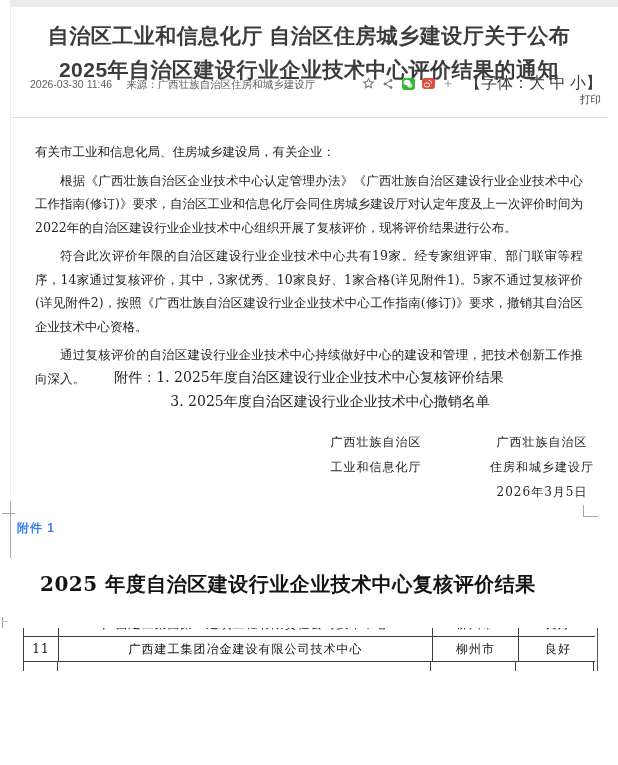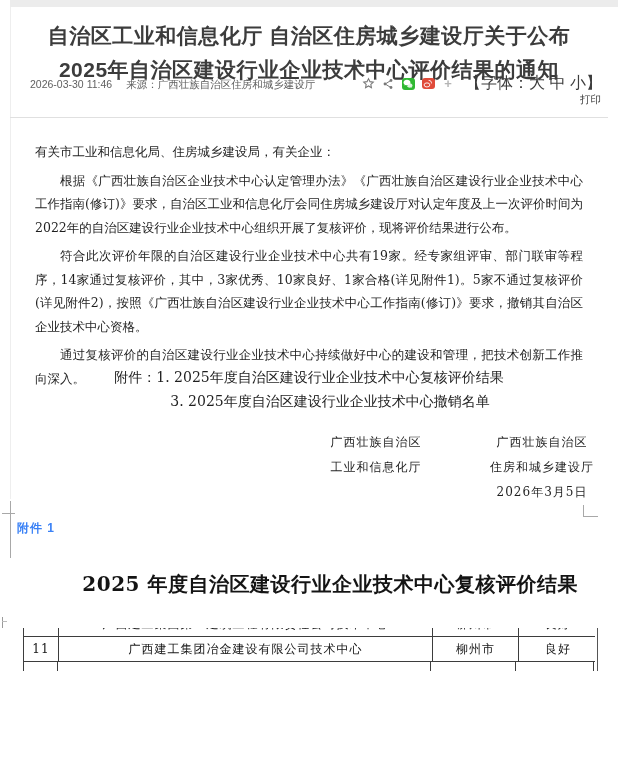--- a/index.html
+++ b/index.html
@@ -45,21 +45,21 @@
   .mk{position:absolute;background:#a8a8a8;}
   .mk-hl{left:2px;top:513px;width:13px;height:1px;}
   .mk-vl{left:10px;top:501px;width:1px;height:57px;}
   .mk-vr{left:583px;top:505px;width:1px;height:12px;}
   .mk-hr{left:583px;top:516px;width:15px;height:1px;}
   .mk-s1{left:2px;top:617px;width:1px;height:11px;background:#9a9a9a;}
   .mk-s2{left:2px;top:621px;width:5px;height:1px;background:#bbbbbb;}
 
   .attach-label{position:absolute;top:520px;left:17px;font-size:12px;font-weight:bold;color:#3b82f6;
                 font-family:"Liberation Sans",sans-serif;letter-spacing:1px;}
-  .attach-title{position:absolute;top:571px;left:40px;width:538px;margin:0;text-align:right;
+  .attach-title{position:absolute;top:571px;left:40px;width:538px;margin:0;text-align:left;
                 font-family:"DejaVu Serif","Liberation Serif",serif;
                 font-size:20px;font-weight:bold;color:#141414;letter-spacing:.5px;}
 
   .table-wrap{position:absolute;left:23px;top:628px;width:572px;height:43px;overflow:hidden;}
   .eval-table{border-collapse:collapse;table-layout:fixed;width:571px;transform:translateY(-17px);}
   .eval-table td{border:1px solid #3d3d3d;height:24px;padding:0;text-align:center;vertical-align:middle;
                  font-family:"DejaVu Serif","Liberation Serif",serif;font-size:12px;color:#161616;
                  letter-spacing:1px;overflow:hidden;white-space:nowrap;}
   .col-no{width:34px;}.col-name{width:373px;}.col-city{width:85px;}.col-rating{width:78px;}
   .stub{position:absolute;top:33px;width:1px;height:10px;background:#3d3d3d;}

